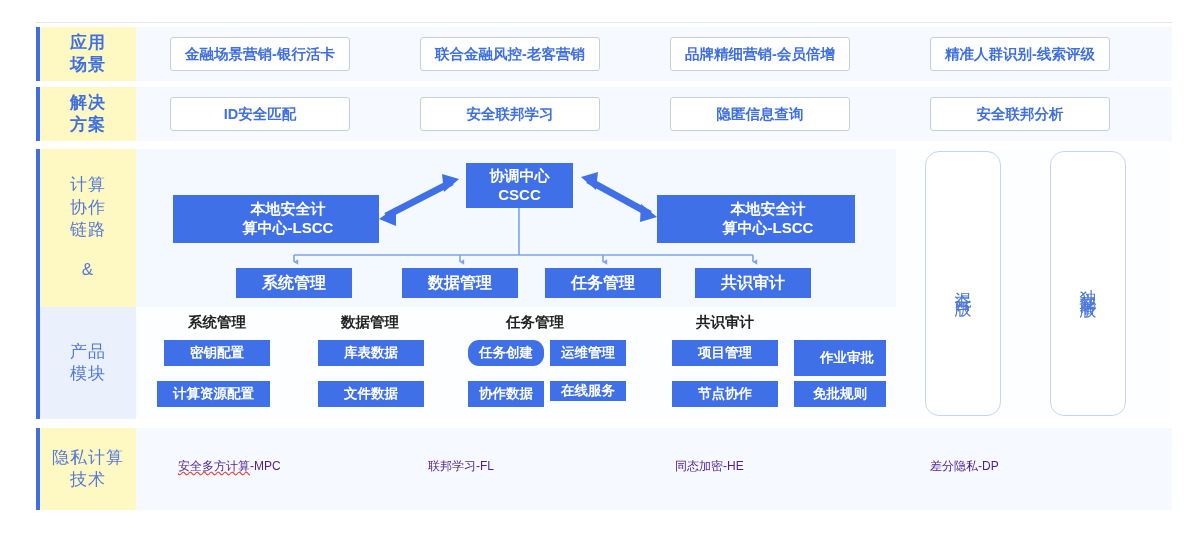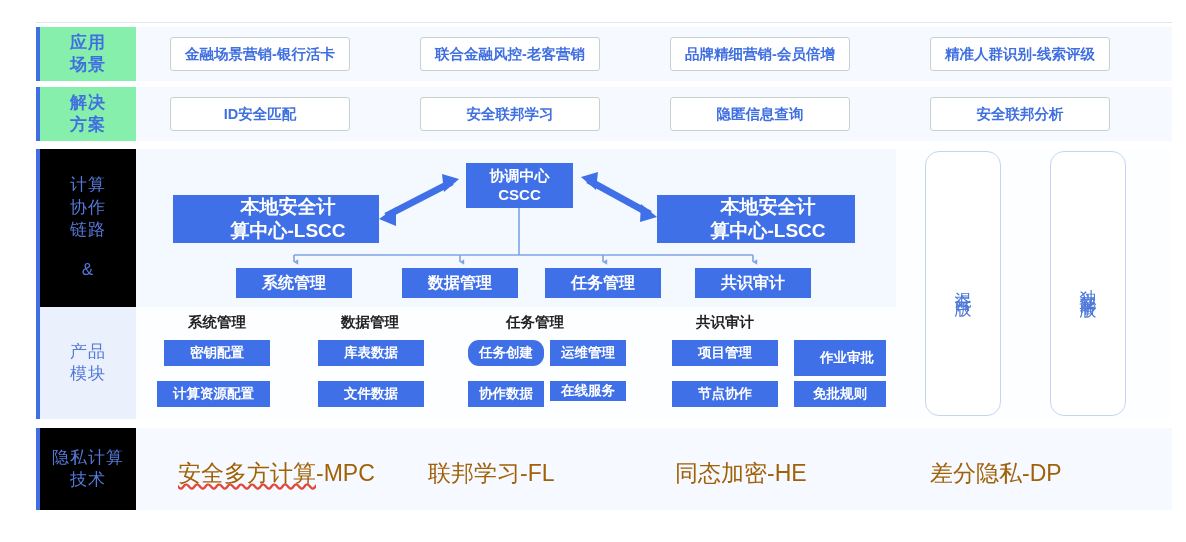--- a/index.html
+++ b/index.html
@@ -47,33 +47,33 @@
     background: #3f6fe0;
   }
 
   
   .label-cell {
     position: absolute;
     left: 4px;
     top: 0;
     width: 96px;
     height: 100%;
-    background: #86efac;
+    background: #fef9c3;
     display: flex;
     flex-direction: column;
     align-items: center;
     justify-content: center;
     color: #3f6fe0;
     font-size: 17px;
     line-height: 1.32;
     letter-spacing: 1px;
     text-align: center;
   }
   .label-cell.bold { font-weight: bold; }
-  .label-cell.soft { background: #000000; color: #5579d8; font-weight: normal; }
+  .label-cell.soft { background: #fef9c3; color: #5579d8; font-weight: normal; }
   .label-cell span { display: block; white-space: nowrap; }
 
   
   .pill {
     position: absolute;
     height: 34px;
     border: 1px solid #c5d2ce;
     border-radius: 3px;
     background: #ffffff;
     color: #3f6fe0;
@@ -92,21 +92,21 @@
     background: #4070e8;
     color: #ffffff;
     display: flex;
     align-items: center;
     justify-content: center;
     text-align: center;
     box-sizing: border-box;
     line-height: 1.25;
     white-space: pre-line;
   }
-  .blue.lscc { font-size: 19px; font-weight: bold; padding-left: 24px; }
+  .blue.lscc { font-size: 15px; font-weight: bold; padding-left: 24px; }
   .blue.cscc { font-size: 15px; font-weight: bold; }
   .blue.mgmt { font-size: 16px; font-weight: bold; }
   .blue.sub  { font-size: 13.5px; font-weight: bold; }
 
   
   .grp-cap {
     position: absolute;
     color: #222222;
     font-size: 14.5px;
     font-weight: bold;
@@ -130,22 +130,22 @@
     text-orientation: upright;
     color: #4f79d8;
     font-size: 17px;
     letter-spacing: 3px;
     white-space: nowrap;
   }
 
   
   .tech {
     position: absolute;
-    color: #a16207;
-    font-size: 23px;
+    color: #4c1d95;
+    font-size: 12px;
     white-space: nowrap;
   }
   .tech .squiggle {
     text-decoration: underline wavy #e04a3a;
     text-decoration-skip-ink: none;
   }
 
   
   svg.wires {
     position: absolute;

